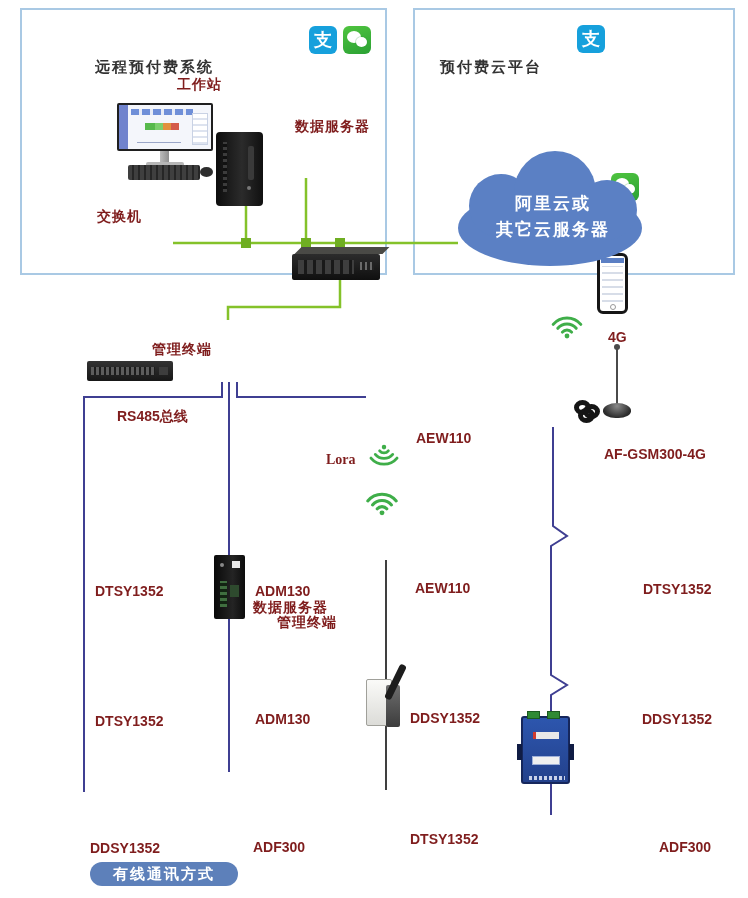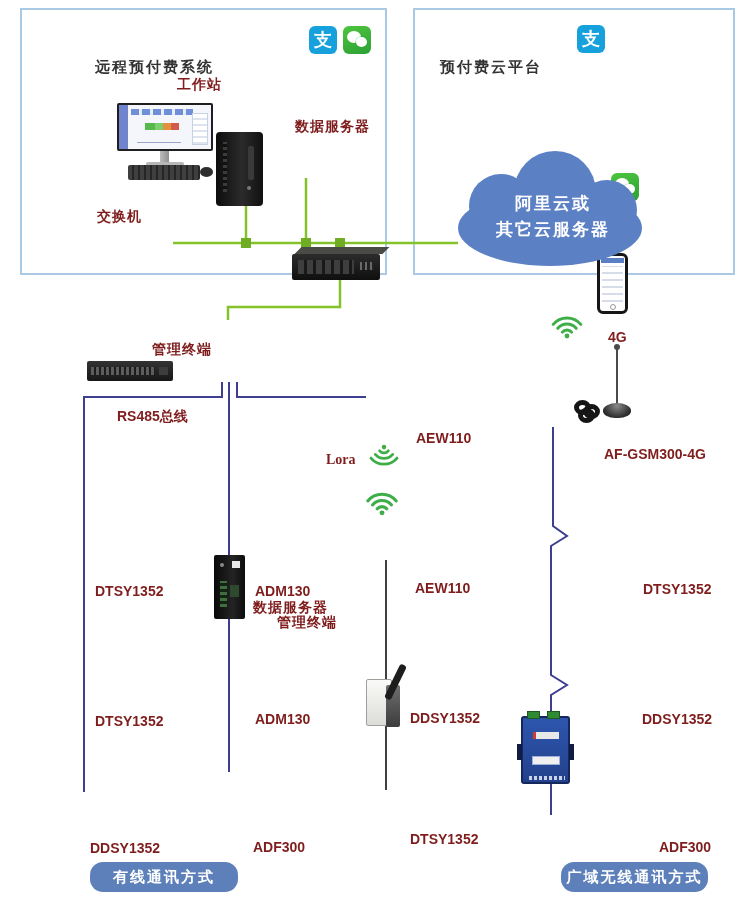--- a/index.html
+++ b/index.html
@@ -93,21 +93,21 @@
 
   
   .wifi { position:absolute; z-index:2; }
 
   
   .whip { position:absolute; width:2px; background:#4a4a4a; }
   .whip:before { content:""; position:absolute; left:-2px; top:-4px; width:6px; height:6px; border-radius:50%; background:#4a4a4a; }
   .whip-base { position:absolute; width:28px; height:15px; background:radial-gradient(ellipse at 50% 20%,#8a8a8a,#2c2c2c 70%); border-radius:50% 50% 45% 45%; }
   .coil { position:absolute; width:17px; height:15px; border:5px solid #151515; border-radius:50%; }
 
-  .badge { position:absolute; z-index:3; height:30px; border-radius:13px; background:#5d80ba;
+  .badge { position:absolute; z-index:3; height:24px; border-radius:13px; background:#5d80ba;
            display:flex; align-items:center; justify-content:center;
            color:#fff; font:bold 15px "Liberation Sans",sans-serif; letter-spacing:2px; }
 </style>
 </head>
 <body>
 
 <div class="canvas">
 
   <svg class="lines" width="748" height="898">
 
@@ -275,15 +275,14 @@
 
   <div class="lbl" style="left:410px; top:831px;">DTSY1352</div>
 
 
   <div class="lbl" style="left:643px; top:581px;">DTSY1352</div>
 
   <div class="lbl" style="left:642px; top:711px;">DDSY1352</div>
 
   <div class="lbl" style="left:659px; top:839px;">ADF300</div>
 
-  <div class="badge" style="left:561px; top:862px; width:147px;">广域无线通讯方式</div>
 
 </div>
 
 </body></html>

